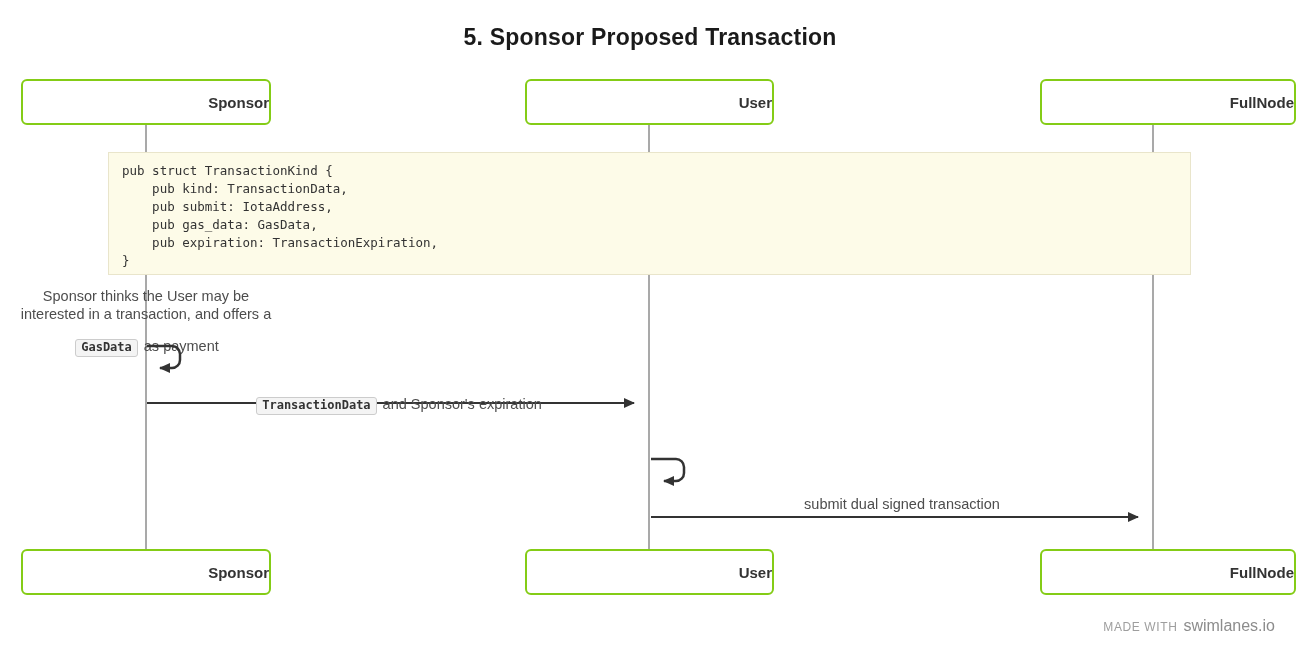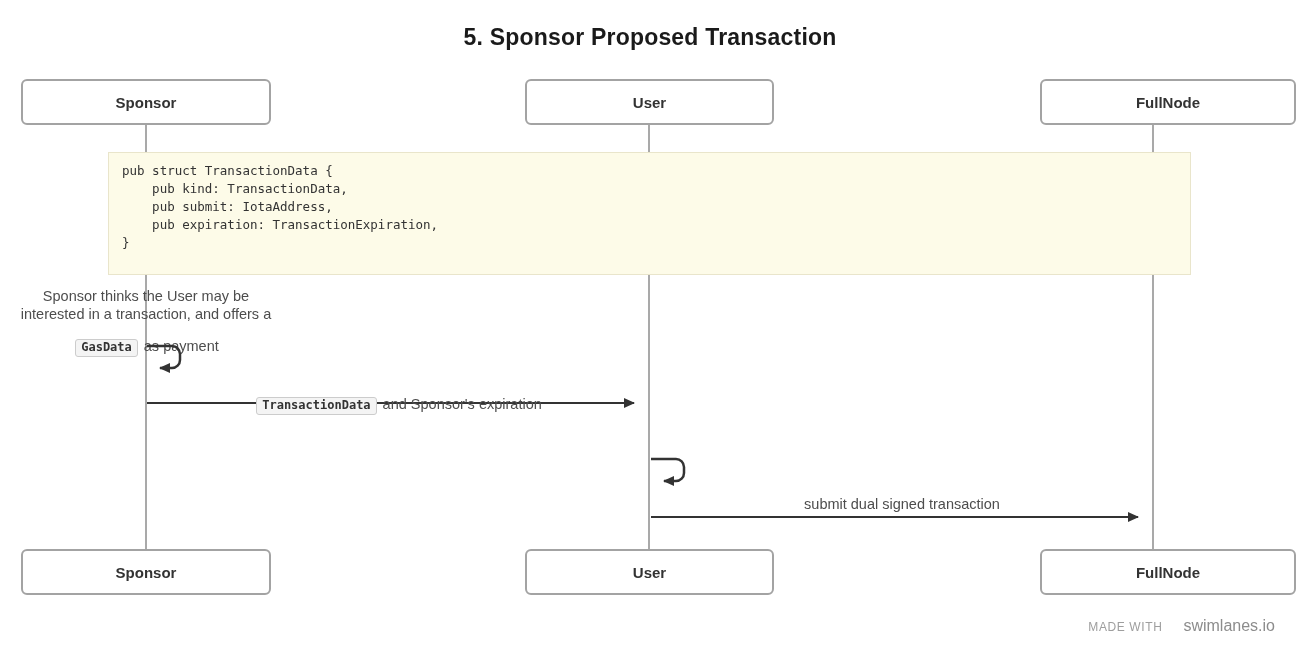--- a/index.html
+++ b/index.html
@@ -30,25 +30,25 @@
     top: 125px;
     height: 425px;
   }
   .lifeline.sponsor { left: 145px; }
   .lifeline.user { left: 648px; }
   .lifeline.fullnode { left: 1152px; }
   .actor-box {
     position: absolute;
     height: 46px;
     background: #ffffff;
-    border: 2px solid #a3a3a3;
+    border: 2px solid #84cc16;
     border-radius: 6px;
     display: flex;
     align-items: center;
-    justify-content: center;
+    justify-content: flex-end;
     font-size: 15px;
     font-weight: 700;
     color: #333333;
   }
   .actor-box.top { top: 79px; }
   .actor-box.bottom { top: 549px; }
   .actor-box.col-sponsor { left: 21px; width: 250px; }
   .actor-box.col-user { left: 525px; width: 249px; }
   .actor-box.col-fullnode { left: 1040px; width: 256px; }
   .code-block {
@@ -122,21 +122,20 @@
   .footer .made-with {
     font-size: 12px;
     letter-spacing: 0.6px;
     color: #9e9e9e;
     text-transform: uppercase;
   }
   .footer .brand {
     font-size: 16px;
     color: #8c8c8c;
     text-decoration: none;
-    margin-left: 15px;
   }
 </style>
 </head>
 <body>
 
 <div class="canvas">
 
   <div class="title">5. Sponsor Proposed Transaction</div>
 
   <div class="lifeline sponsor"></div>
@@ -147,23 +146,24 @@
     <span>Sponsor</span>
   </div>
   <div class="actor-box top col-user">
     <span>User</span>
   </div>
   <div class="actor-box top col-fullnode">
     <span>FullNode</span>
   </div>
 
   <div class="code-block">
-    <div class="code-line">pub struct TransactionData {</div>
+    <div class="code-line">pub struct TransactionKind {</div>
     <div class="code-line">    pub kind: TransactionData,</div>
     <div class="code-line">    pub submit: IotaAddress,</div>
+    <div class="code-line">    pub gas_data: GasData,</div>
     <div class="code-line">    pub expiration: TransactionExpiration,</div>
     <div class="code-line">}</div>
   </div>
 
   <div class="note-text">
     <span>Sponsor thinks the User may be interested in a transaction, and offers a </span><span class="inline-code">GasData</span><span> as payment</span>
   </div>
 
   <svg class="arrow-layer" viewBox="0 0 1300 656">
     <defs>

